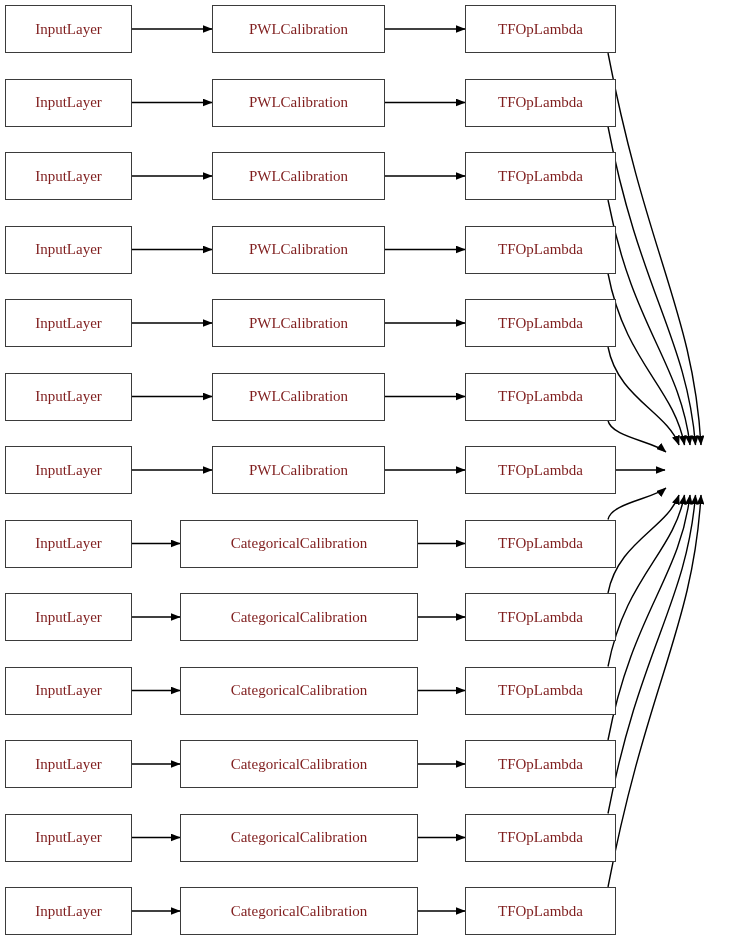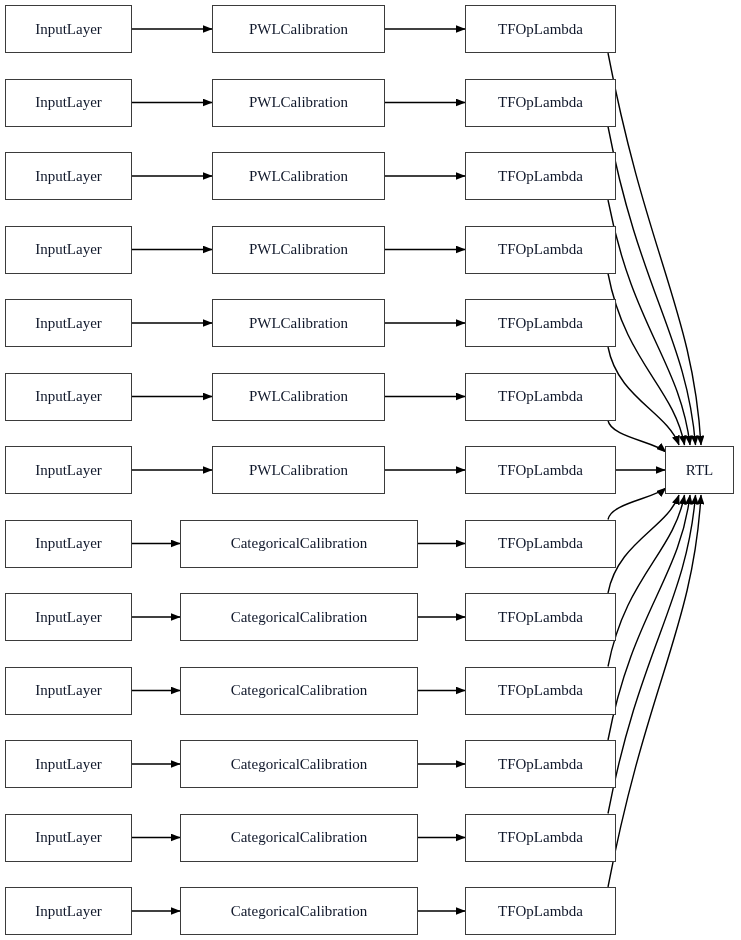--- a/index.html
+++ b/index.html
@@ -31,21 +31,21 @@
     height: 940px;
   }
   .node {
     position: absolute;
     box-sizing: border-box;
     border: 1px solid #3b3b3b;
     background: #ffffff;
     display: flex;
     align-items: center;
     justify-content: center;
-    color: #0f172a;
+    color: #7f1d1d;
     font-size: 15px;
     line-height: 1;
     white-space: nowrap;
   }
   .node-label {
     display: block;
     padding: 0 2px;
   }
 </style>
 </head>
@@ -214,18 +214,15 @@
       </div>
       <div class="node" style="left: 5px; top: 887px; width: 127px; height: 48px;">
         <span class="node-label">InputLayer</span>
       </div>
       <div class="node" style="left: 180px; top: 887px; width: 238px; height: 48px;">
         <span class="node-label">CategoricalCalibration</span>
       </div>
       <div class="node" style="left: 465px; top: 887px; width: 151px; height: 48px;">
         <span class="node-label">TFOpLambda</span>
       </div>
-      <div class="node" id="rtl-node" style="left: 665px; top: 446px; width: 69px; height: 48px;">
-      <span class="node-label">RTL</span>
     </div>
-    </div>
 
 </div>
 
 </body></html>

